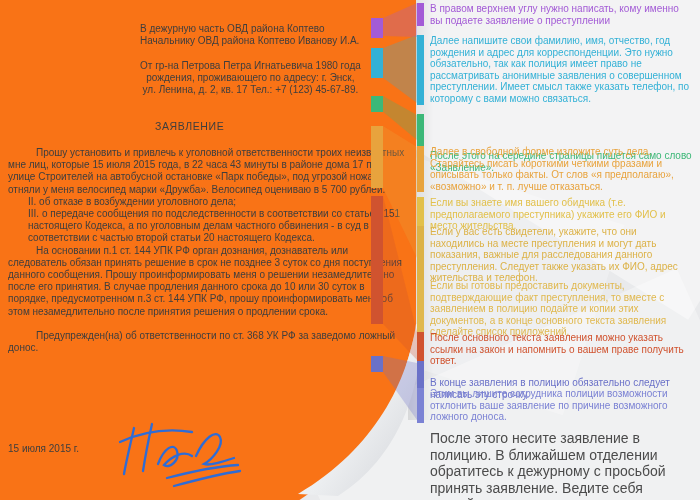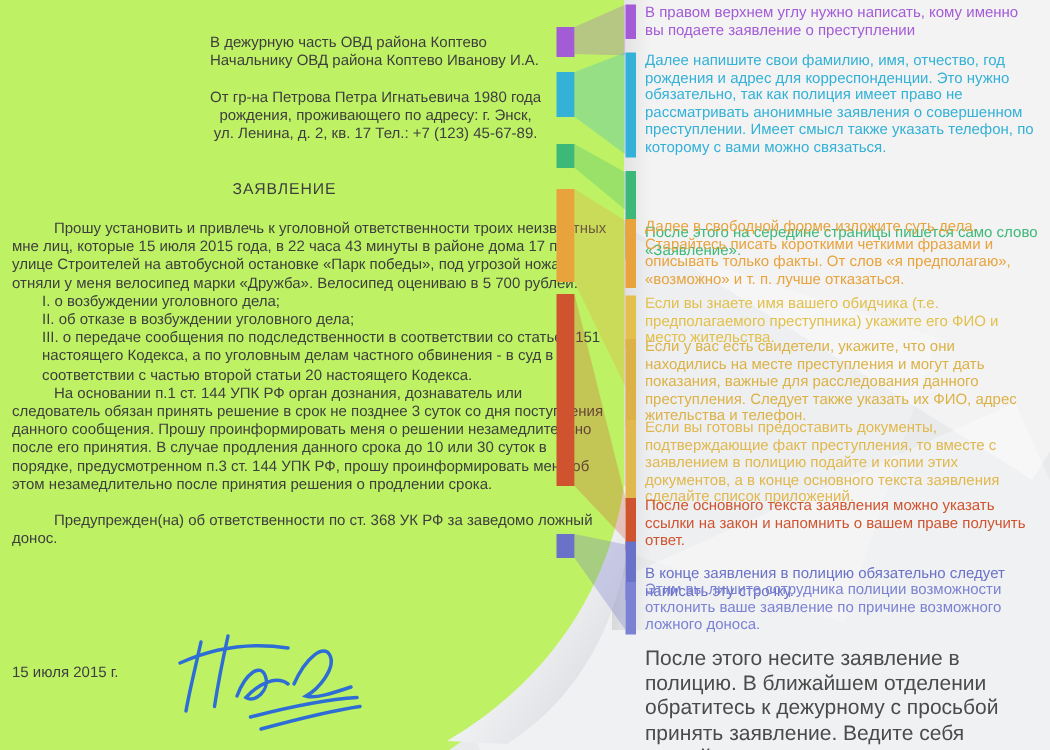--- a/index.html
+++ b/index.html
@@ -10,21 +10,21 @@
     -webkit-font-smoothing:antialiased;
   }
   
   .bg-facet{position:absolute;background:rgba(255,255,255,.45);}
   .bg-facet.f1{right:-120px;top:-140px;width:480px;height:360px;transform:rotate(32deg);}
   .bg-facet.f2{right:-60px;bottom:-160px;width:420px;height:320px;transform:rotate(-24deg);background:rgba(255,255,255,.35);}
   .bg-facet.f3{left:340px;top:180px;width:260px;height:200px;transform:rotate(18deg);background:rgba(255,255,255,.25);}
 
   
   .paper{
-    position:absolute;left:0;top:0;width:416px;height:500px;background:#bef264;
+    position:absolute;left:0;top:0;width:416px;height:500px;background:#f97316;
     clip-path:polygon(0 0,100% 0,100% 66%,95% 81%,85% 92.5%,72% 100%,0 100%);
   }
   .paper-shadow{
     position:absolute;left:408px;top:0;width:26px;height:420px;
     background:linear-gradient(90deg,rgba(0,0,0,.10),rgba(0,0,0,0));
     pointer-events:none;
   }
   .curl-svg{position:absolute;left:280px;top:318px;pointer-events:none;}
 
   
@@ -63,21 +63,20 @@
 <div class="paper-shadow"></div>
 <div class="paper doc">
   <div class="doc-recipient">В дежурную часть ОВД района Коптево
 Начальнику ОВД района Коптево Иванову И.А.</div>
   <div class="doc-applicant">От гр-на Петрова Петра Игнатьевича 1980 года
 рождения, проживающего по адресу: г. Энск,
 ул. Ленина, д. 2, кв. 17  Тел.: +7 (123) 45-67-89.</div>
   <div class="doc-title">ЗАЯВЛЕНИЕ</div>
   <div class="doc-body">
     <p>Прошу установить и привлечь к уголовной ответственности троих неизвестных мне лиц, которые 15 июля 2015 года, в 22 часа 43 минуты в районе дома 17 по улице Строителей на автобусной остановке «Парк победы», под угрозой ножа отняли у меня велосипед марки «Дружба». Велосипед оцениваю в 5 700 рублей.</p>
-    <p class="li">I.  о возбуждении уголовного дела;</p>
     <p class="li">II.  об отказе в возбуждении уголовного дела;</p>
     <p class="li">III. о передаче сообщения по подследственности в соответствии со статьей 151 настоящего Кодекса, а по уголовным делам частного обвинения - в суд в соответствии с частью второй статьи 20 настоящего Кодекса.</p>
     <p>На основании п.1 ст. 144 УПК РФ орган дознания, дознаватель или следователь обязан принять решение в срок не позднее 3 суток со дня поступления данного сообщения. Прошу проинформировать меня о решении незамедлительно после его принятия. В случае продления данного срока до 10 или 30 суток в порядке, предусмотренном п.3 ст. 144 УПК РФ, прошу проинформировать меня об этом незамедлительно после принятия решения о продлении срока.</p>
     <p class="gap">Предупрежден(на) об ответственности по ст. 368 УК РФ за заведомо ложный донос.</p>
   </div>
   <div class="doc-date">15 июля 2015 г.</div>
   <svg class="signature" width="132" height="76" viewBox="0 0 132 76">
     <path d="M22,12 C18,30 14,46 12,58"></path>
     <path d="M40,8 C36,26 33,42 31,55"></path>
     <path d="M8,26 C30,16 54,12 80,16"></path>

